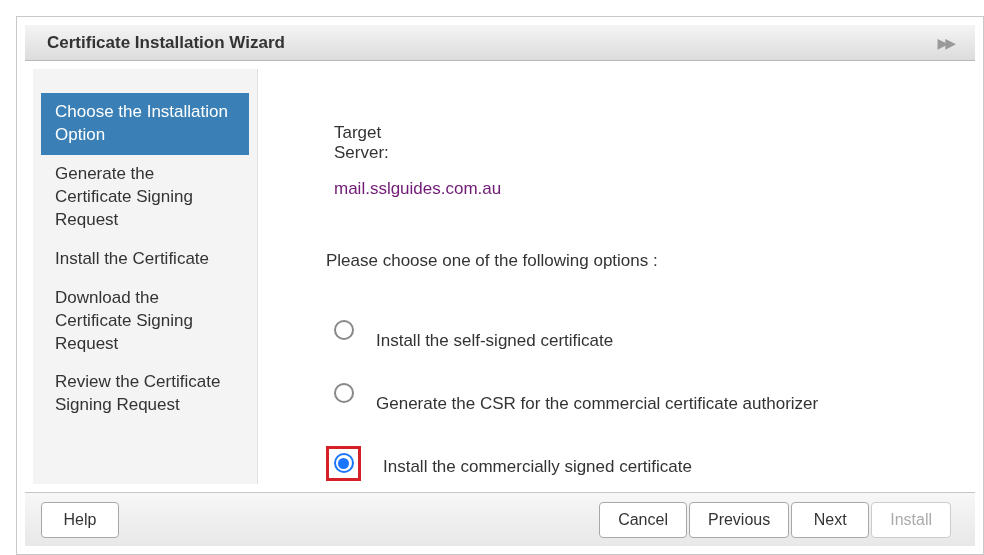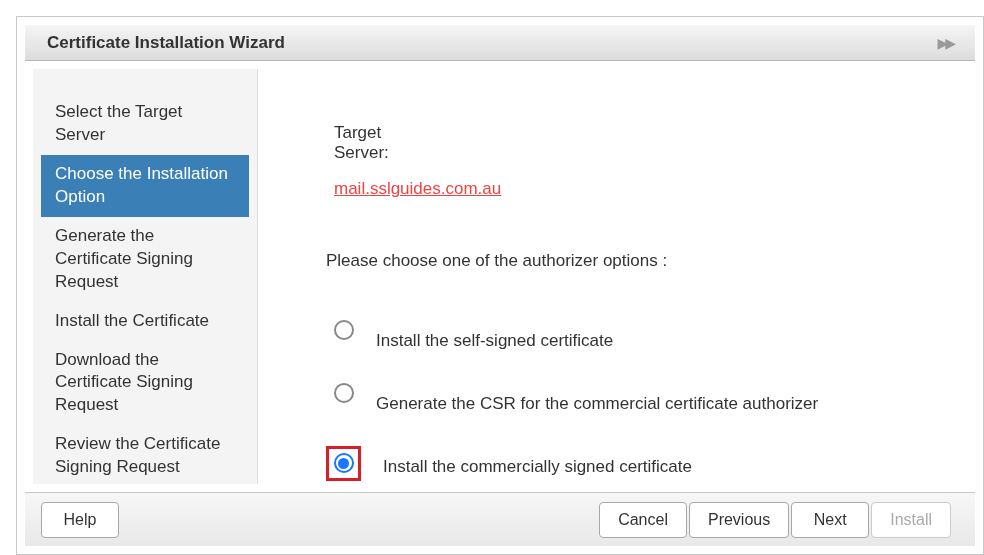--- a/index.html
+++ b/index.html
@@ -68,22 +68,21 @@
       display: flex;
       margin-bottom: 28px;
       font-size: 17px;
       flex-direction: column;
     }
     .kv-label {
       width: 110px;
       color: #333;
     }
     .kv-value {
-      color: #ef4444;
-      text-decoration: underline;
+      color: #701a75;
     }
     .prompt {
       font-size: 17px;
       margin-bottom: 22px;
       color: #333;
     }
     .options {
       display: flex;
       flex-direction: column;
       gap: 3px;
@@ -176,35 +175,34 @@
 <body>
 
 <div class="wizard">
   <div class="titlebar">
     <span class="titlebar-title">Certificate Installation Wizard</span>
     <span class="titlebar-chevrons">▶▶</span>
   </div>
 
   <div class="body">
     <div class="sidebar">
-      <div class="step">Select the Target Server</div>
       <div class="step active">Choose the Installation Option</div>
       <div class="step">Generate the Certificate Signing Request</div>
       <div class="step">Install the Certificate</div>
       <div class="step">Download the Certificate Signing Request</div>
       <div class="step">Review the Certificate Signing Request</div>
     </div>
 
     <div class="main">
       <div class="kv">
         <div class="kv-label">Target Server:</div>
         <div class="kv-value">mail.sslguides.com.au</div>
       </div>
 
-      <div class="prompt">Please choose one of the authorizer options :</div>
+      <div class="prompt">Please choose one of the following options :</div>
 
       <div class="options">
         <div class="option-row">
           <span class="radio"></span>
           <span class="option-label">Install the self-signed certificate</span>
         </div>
         <div class="option-row">
           <span class="radio"></span>
           <span class="option-label">Generate the CSR for the commercial certificate authorizer</span>
         </div>

